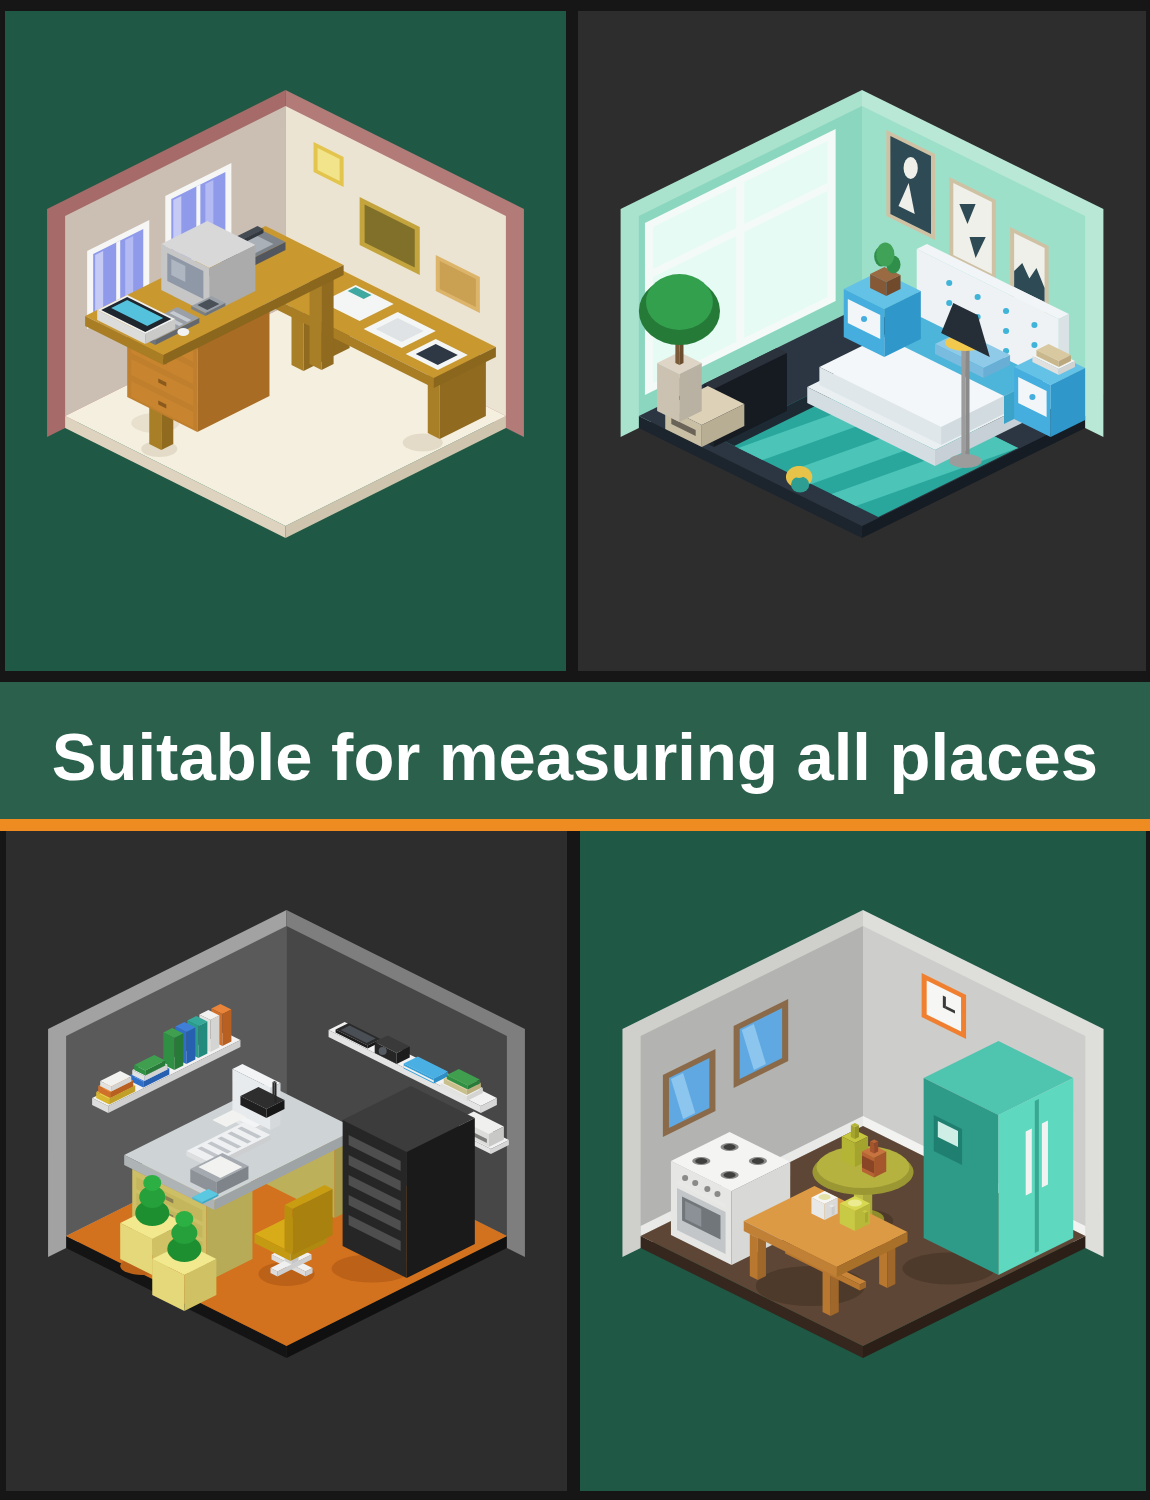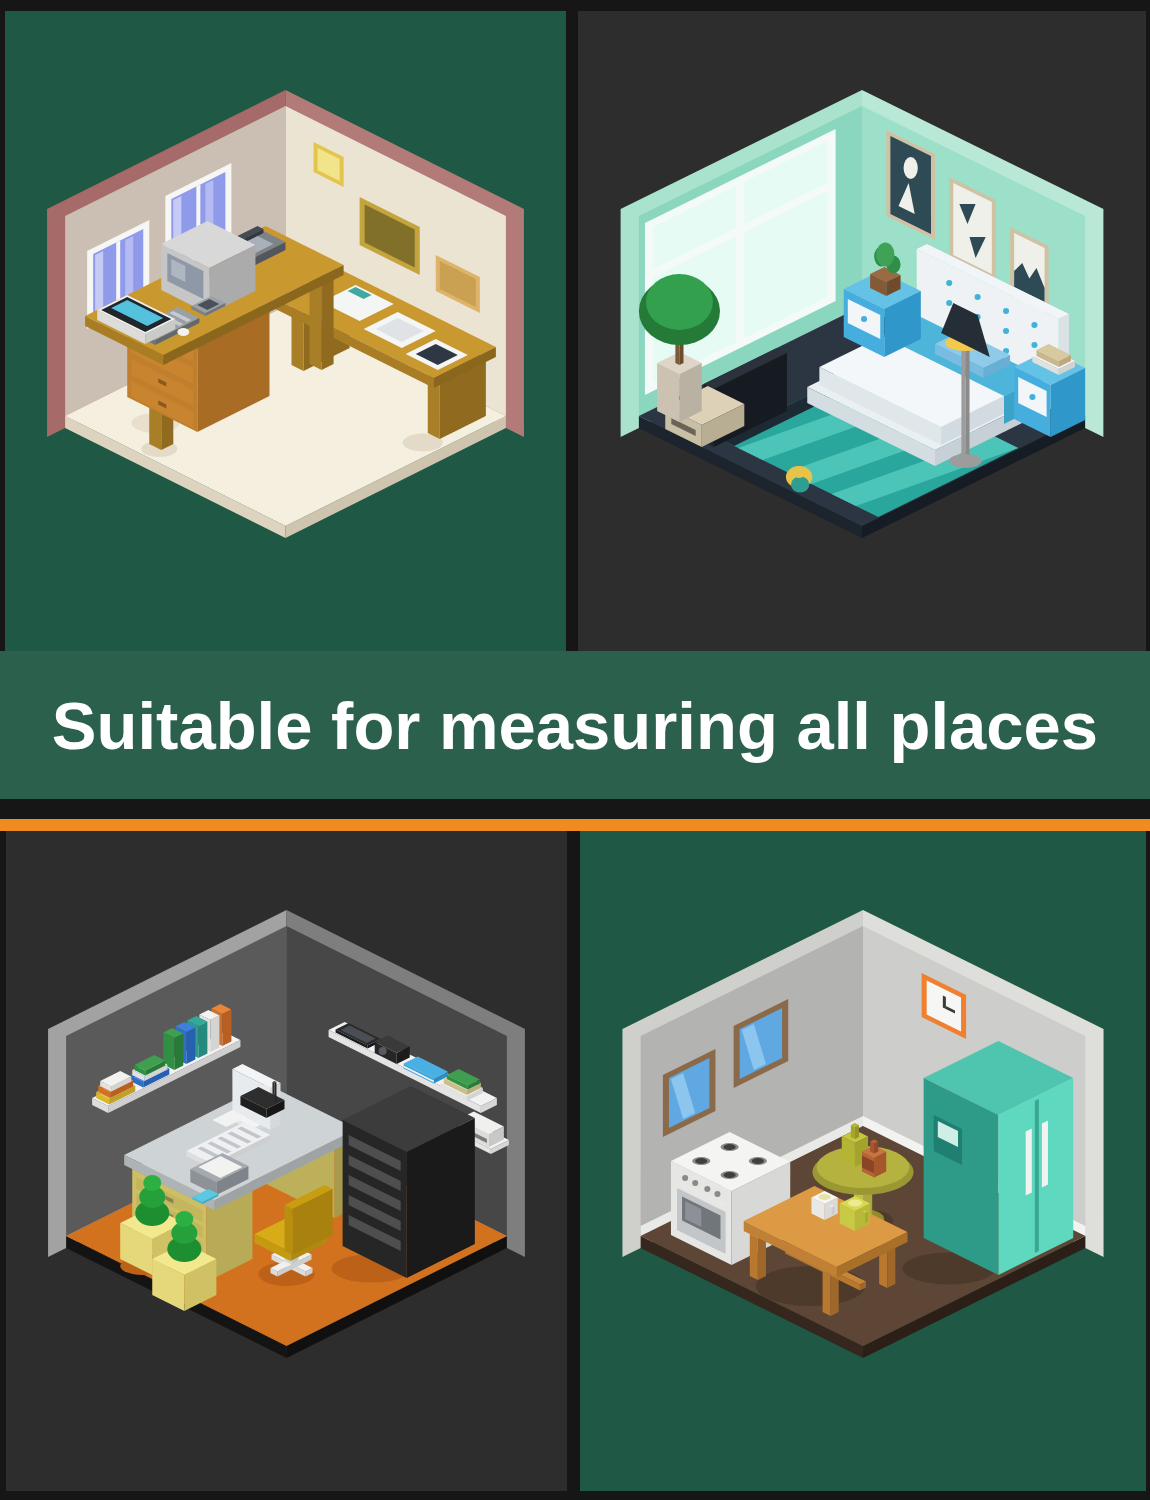--- a/index.html
+++ b/index.html
@@ -4,21 +4,21 @@
 <style>
   html,body{margin:0;padding:0;background:#111;}
   .page{position:relative;width:1150px;height:1500px;background:#161616;overflow:hidden;
         font-family:"Liberation Sans", sans-serif;}
   .panel{position:absolute;overflow:hidden;}
   .panel svg{display:block;width:100%;height:100%;}
   #panel-office   {left:5px;  top:11px;  width:561px; height:660px; background:#1f5845;}
   #panel-bedroom  {left:578px;top:11px;  width:568px; height:660px; background:#2d2d2d;}
   #panel-workspace{left:6px;  top:831px; width:561px; height:660px; background:#2d2d2d;}
   #panel-kitchen  {left:580px;top:831px; width:566px; height:660px; background:#1f5845;}
-  .banner{position:absolute;left:0;top:651px;width:1150px;height:148px;background:#2b604d;
+  .banner{position:absolute;left:0;top:682px;width:1150px;height:148px;background:#2b604d;
           display:flex;align-items:center;justify-content:center;}
   .banner h1{margin:0;color:#ffffff;font-size:67px;font-weight:700;letter-spacing:0;
              white-space:nowrap;}
   .accent-stripe{position:absolute;left:0;top:819px;width:1150px;height:12px;background:#ee8b21;}
 </style>
 </head>
 <body>
 
 <div class="page">
 

